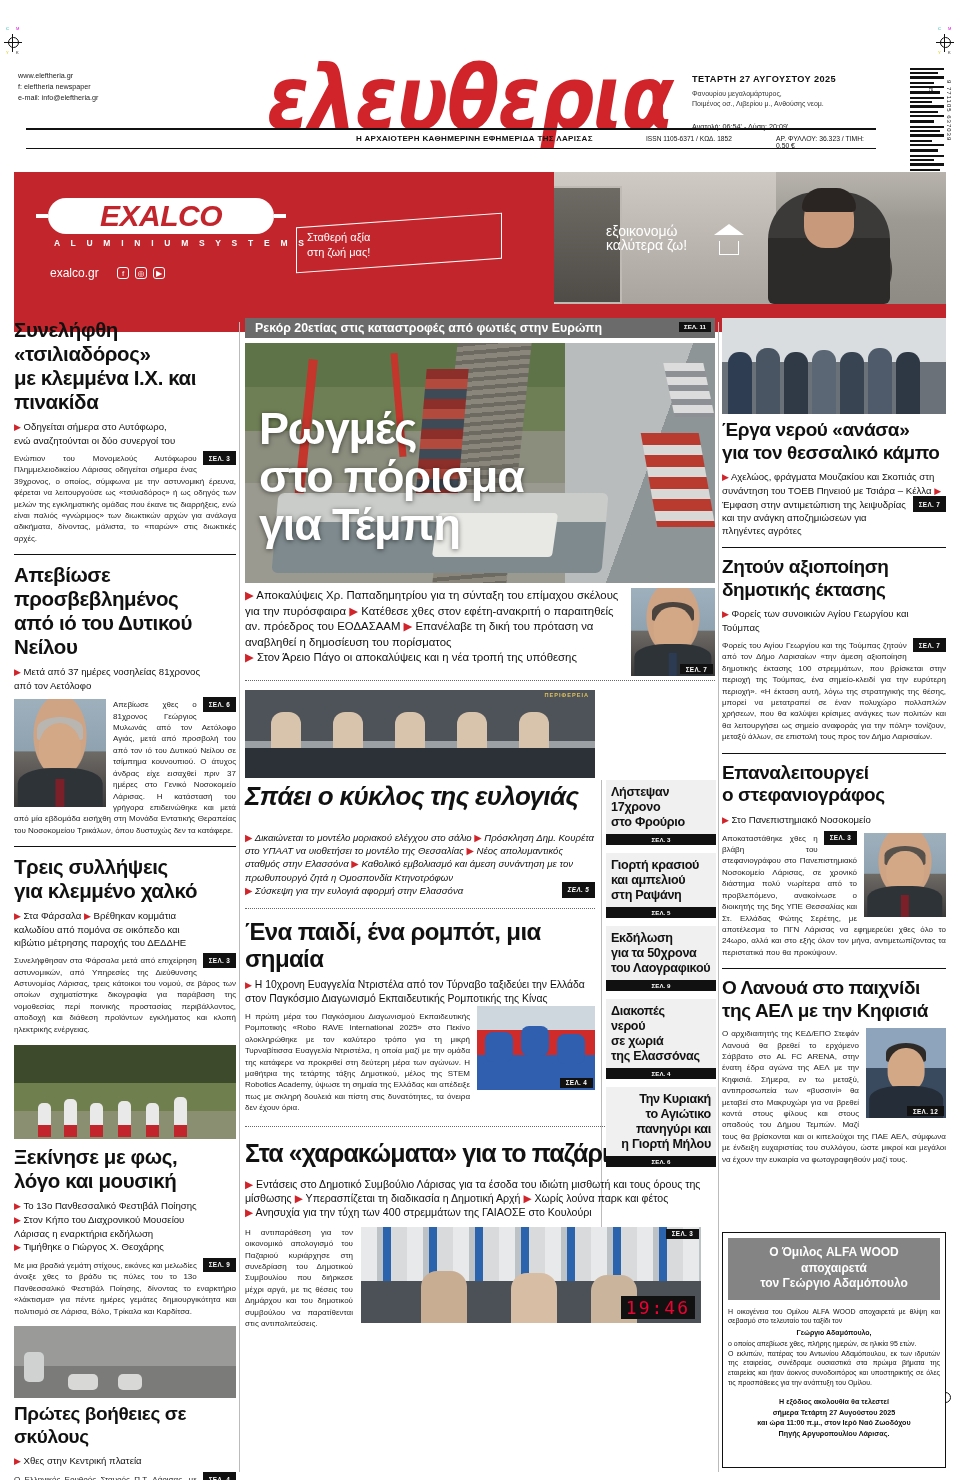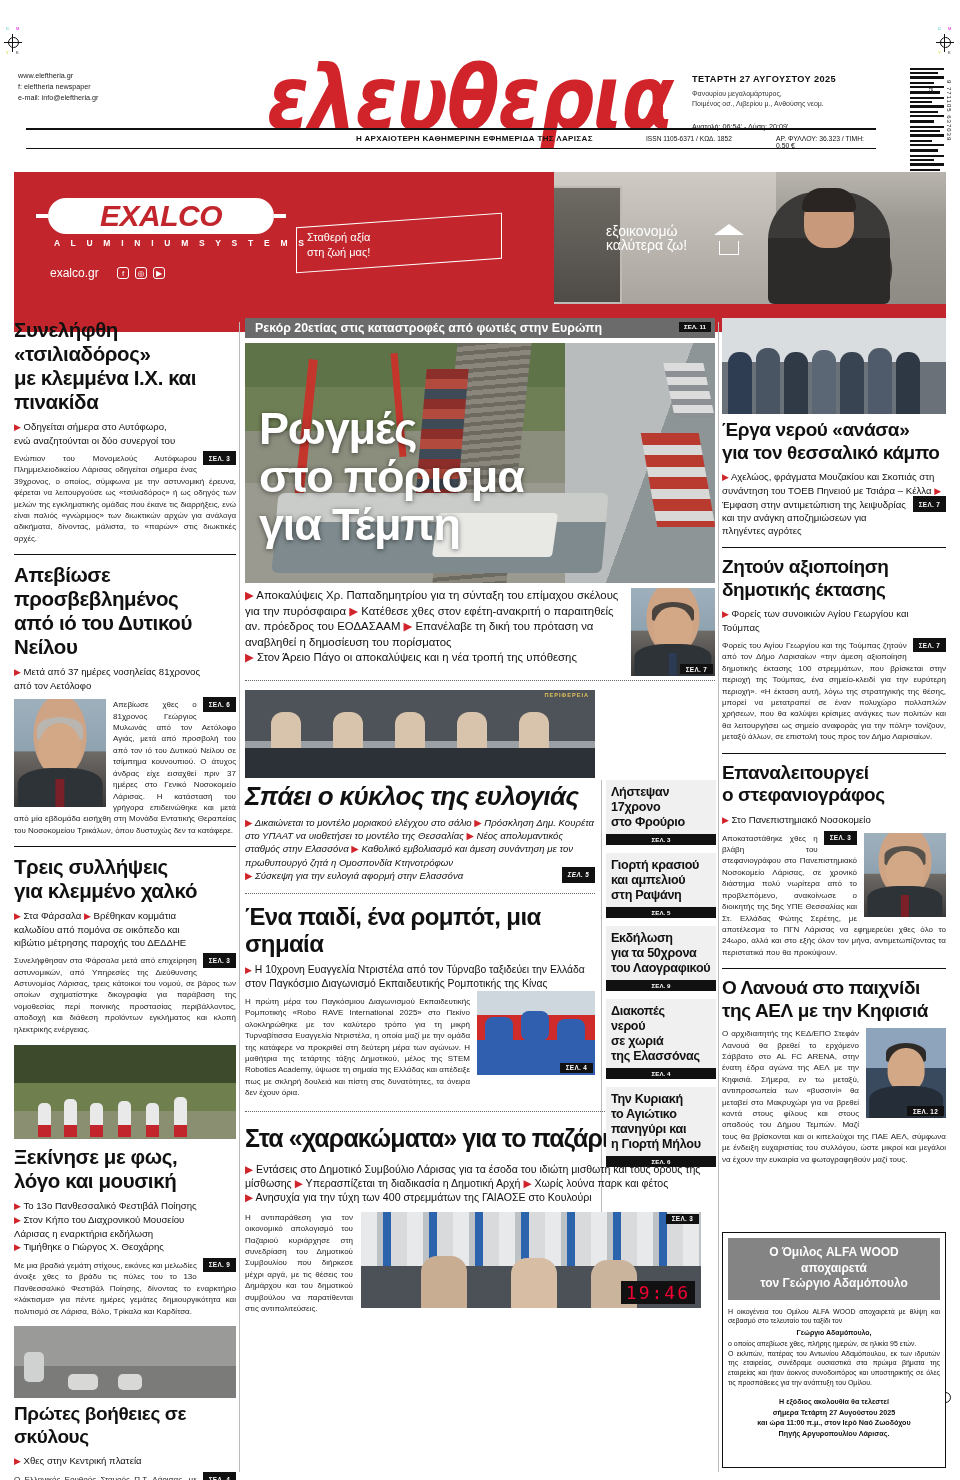--- a/index.html
+++ b/index.html
@@ -510,21 +510,21 @@
         <div class="pp-p" style="left:26px;"></div>
         <div class="pp-p" style="left:88px;"></div>
         <div class="pp-p" style="left:150px;"></div>
         <div class="pp-p" style="left:212px;"></div>
         <div class="pp-p" style="left:274px;"></div>
         <div class="pp-t"></div>
       </div>
 
       <article style="margin-top:4px;font-style:italic;">
         <h2 style="font-size:26px;line-height:29px;font-weight:bold;letter-spacing:-.7px;">Σπάει ο κύκλος της ευλογιάς</h2>
-        <div style="font-size:9.6px;line-height:13.2px;margin-top:5px;">
+        <div style="font-size:9.6px;line-height:13.2px;margin-top:20px;">
           <span class="ar" style="color:#d0232a">▶</span>
           <span>Δικαιώνεται το μοντέλο μοριακού ελέγχου στο σάλιο</span>
           <span class="ar" style="color:#d0232a">▶</span>
           <span>Πρόσκληση Δημ. Κουρέτα στο ΥΠΑΑΤ να υιοθετήσει το μοντέλο της Θεσσαλίας</span>
           <span class="ar" style="color:#d0232a">▶</span>
           <span>Νέος απολυμαντικός σταθμός στην Ελασσόνα</span>
           <span class="ar" style="color:#d0232a">▶</span>
           <span>Καθολικό εμβολιασμό και άμεση συνάντηση με τον πρωθυπουργό ζητά η Ομοσπονδία Κτηνοτρόφων</span><br>
           <span class="sel sel-right">ΣΕΛ. 5</span>
           <span class="ar" style="color:#d0232a">▶</span>
@@ -599,21 +599,21 @@
       <span class="sb">ΣΕΛ. 9</span>
     </div>
     <div class="brief">
       <h3 style="white-space:pre-line;">Διακοπές
 νερού
 σε χωριά
 της Ελασσόνας</h3>
       <span class="sb">ΣΕΛ. 4</span>
     </div>
     <div class="brief">
-      <h3 style="white-space:pre-line;">Την Κυριακή
+      <h3 style="white-space:pre-line;text-align:right;">Την Κυριακή
 το Αγιώτικο
 πανηγύρι και
 η Γιορτή Μήλου</h3>
       <span class="sb">ΣΕΛ. 6</span>
     </div>
   </div>
 
   <div class="colR">
 
     <div class="group-photo">

